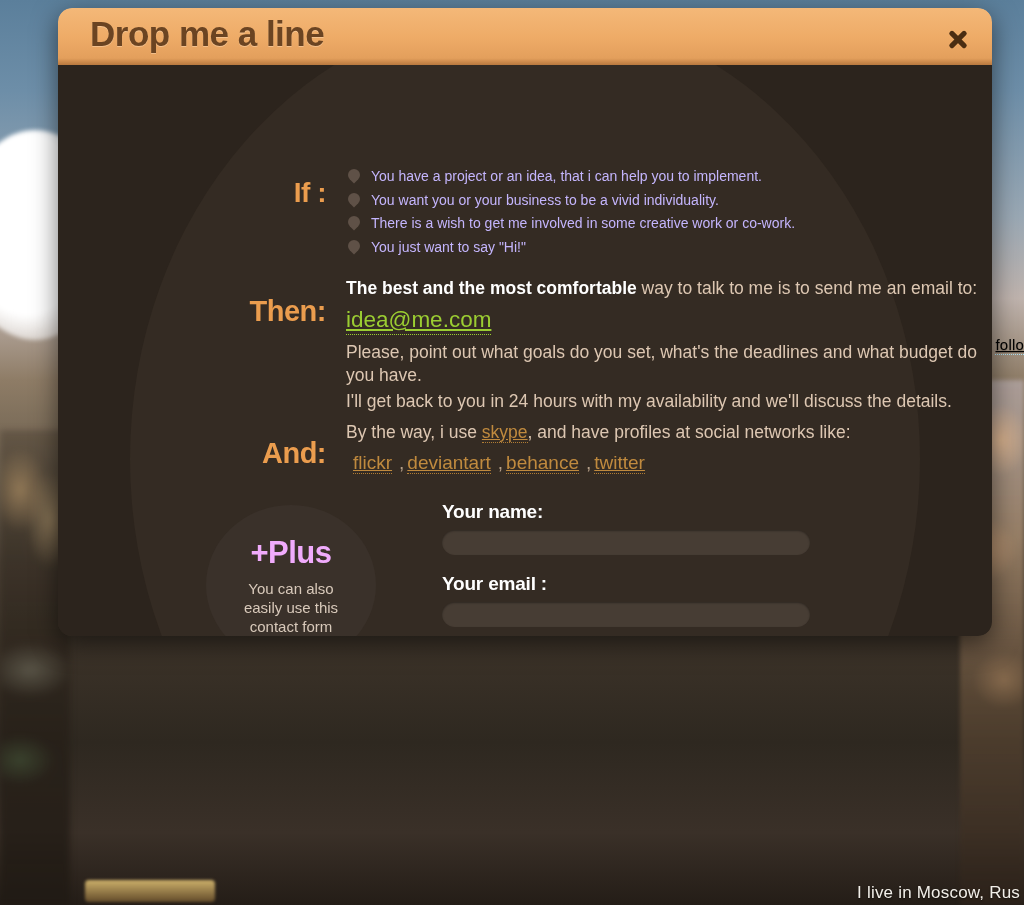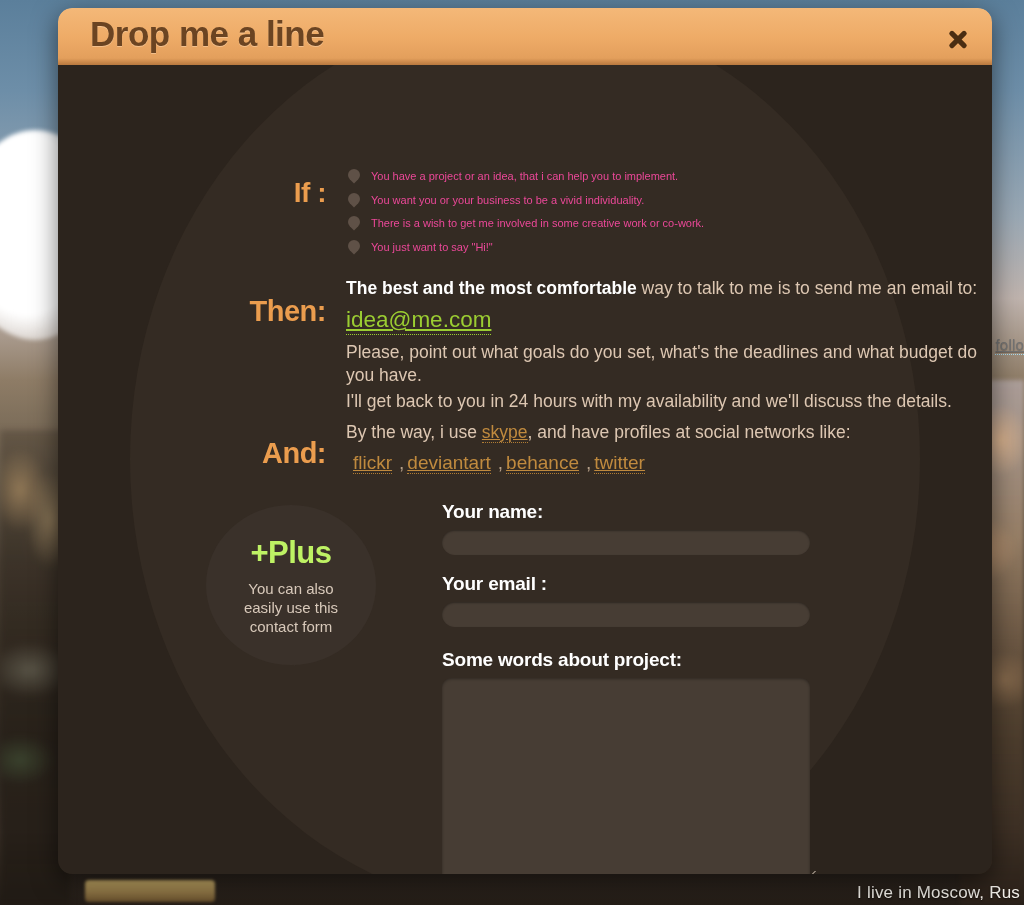--- a/index.html
+++ b/index.html
@@ -68,21 +68,21 @@
     left: 85px; top: 880px; width: 130px; height: 22px;
     background: linear-gradient(180deg, rgba(232,200,120,0.85), rgba(160,120,60,0.5));
     border-radius: 4px;
     filter: blur(1.5px);
   }
 
   #follow-link {
     position: absolute;
     right: 0;
     top: 336px;
-    color: #737373;
+    color: #000000;
     font-size: 15px;
     letter-spacing: 0.2px;
     text-shadow: 0 1px 1px rgba(0,0,0,0.25);
     border-bottom: 1px dotted #a7dcf0;
     padding-bottom: 1px;
   }
 
   #location-note {
     position: absolute;
     right: 4px;
@@ -93,21 +93,21 @@
     text-shadow: 0 1px 2px rgba(0,0,0,0.6);
     white-space: nowrap;
   }
 
   
   #modal {
     position: absolute;
     left: 58px;
     top: 8px;
     width: 934px;
-    height: 866px;
+    height: 628px;
     border-radius: 14px;
     box-shadow: 0 8px 26px rgba(0,0,0,0.55);
     overflow: hidden;
   }
 
   #modal-header {
     position: relative;
     height: 57px;
     background: linear-gradient(180deg, #f4b878 0%, #eeab67 52%, #e39f5c 88%, #b8793f 100%);
     border-radius: 14px 14px 0 0;
@@ -169,22 +169,22 @@
     font-weight: bold;
     letter-spacing: -0.5px;
   }
 
   
   #row-if { left: 0; top: 100px; width: 100%; }
   #label-if { left: 120px; top: 12px; width: 148px; font-size: 28px; }
   #if-list { position: absolute; left: 288px; top: 0; }
   .if-item {
     position: relative;
-    color: #ec4899;
-    font-size: 11px;
+    color: #c4b5fd;
+    font-size: 14px;
     line-height: 22.5px;
     padding-left: 25px;
     margin-bottom: 1px;
     white-space: nowrap;
   }
   .bullet-pin {
     position: absolute;
     left: 2px;
     top: 4px;
     width: 12px;
@@ -254,21 +254,21 @@
     border-left: 34px solid #3a312a;
     border-bottom: 46px solid transparent;
     border-top: 8px solid transparent;
     transform: rotate(14deg);
   }
   #plus-title {
     position: relative;
     padding-top: 30px;
     font-size: 31px;
     font-weight: bold;
-    color: #bef264;
+    color: #f0abfc;
     letter-spacing: -0.5px;
   }
   #plus-sub {
     position: relative;
     margin-top: 8px;
     padding: 0 22px;
     font-size: 15px;
     line-height: 19px;
     color: #d8c9ba;
   }

